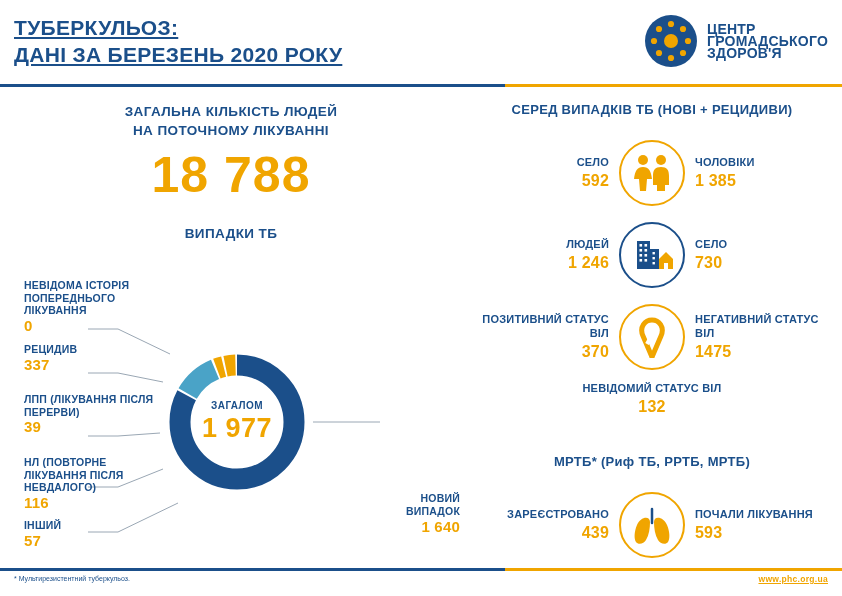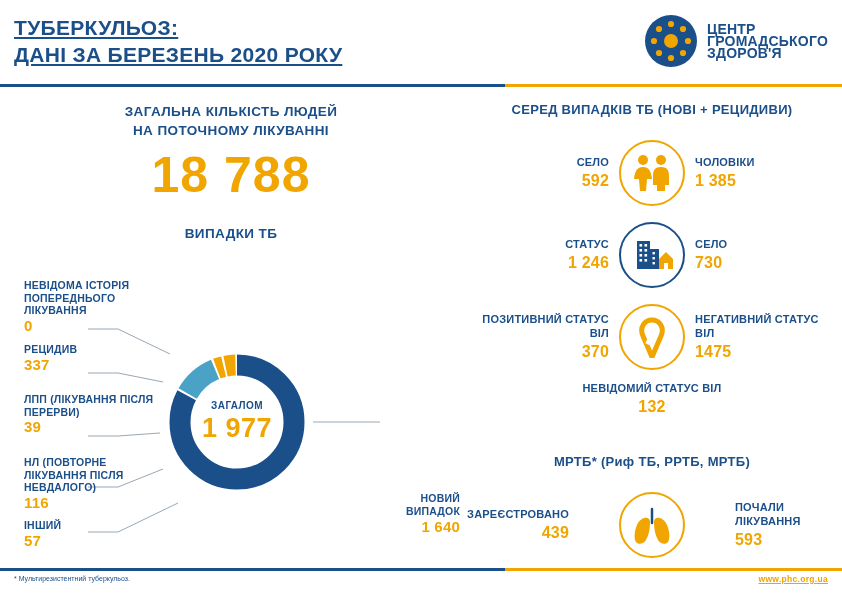--- a/index.html
+++ b/index.html
@@ -426,21 +426,21 @@
         </svg>
       </div>
       <div class="pair-side right">
         <span>ЧОЛОВІКИ</span>
         <span class="val">1 385</span>
       </div>
     </div>
 
     <div class="pairrow" style="top:130px;">
       <div class="pair-side left">
-        <span>СТАТУС</span>
+        <span>ЛЮДЕЙ</span>
         <span class="val">1 246</span>
       </div>
       <div class="circ blue">
         <svg width="46" height="40" viewBox="0 0 46 40">
           <rect x="8" y="6" width="13" height="28" fill="#1b4f8a"></rect>
           <rect x="21" y="14" width="9" height="20" fill="#1b4f8a"></rect>
           <g fill="#ffffff">
             <rect x="10.5" y="9" width="2.6" height="2.6"></rect>
             <rect x="15.5" y="9" width="2.6" height="2.6"></rect>
             <rect x="10.5" y="14" width="2.6" height="2.6"></rect>
@@ -481,21 +481,21 @@
       </div>
     </div>
 
     <div class="center-note" style="top:290px;">
       <span>НЕВІДОМИЙ СТАТУС ВІЛ</span>
       <span class="val">132</span>
     </div>
 
     <div class="mdr-title">МРТБ* (Риф ТБ, РРТБ, МРТБ)</div>
 
-    <div class="pairrow" style="top:400px;gap:40px;">
+    <div class="pairrow" style="top:400px;">
       <div class="pair-side left">
         <span>ЗАРЕЄСТРОВАНО</span>
         <span class="val">439</span>
       </div>
       <div class="circ">
         <svg width="46" height="42" viewBox="0 0 46 42">
           <path d="M23 5 v14" stroke="#1b4f8a" stroke-width="2.5" stroke-linecap="round"></path>
           <path d="M21 18 c0 -7 -10 -5 -13 3 c-3 7 -3 14 -1 17 c2 3 8 2 10 -2 c3 -5 4 -12 4 -18 z" fill="#f0a500"></path>
           <path d="M25 18 c0 -7 10 -5 13 3 c3 7 3 14 1 17 c-2 3 -8 2 -10 -2 c-3 -5 -4 -12 -4 -18 z" fill="#f0a500"></path>
         </svg>

